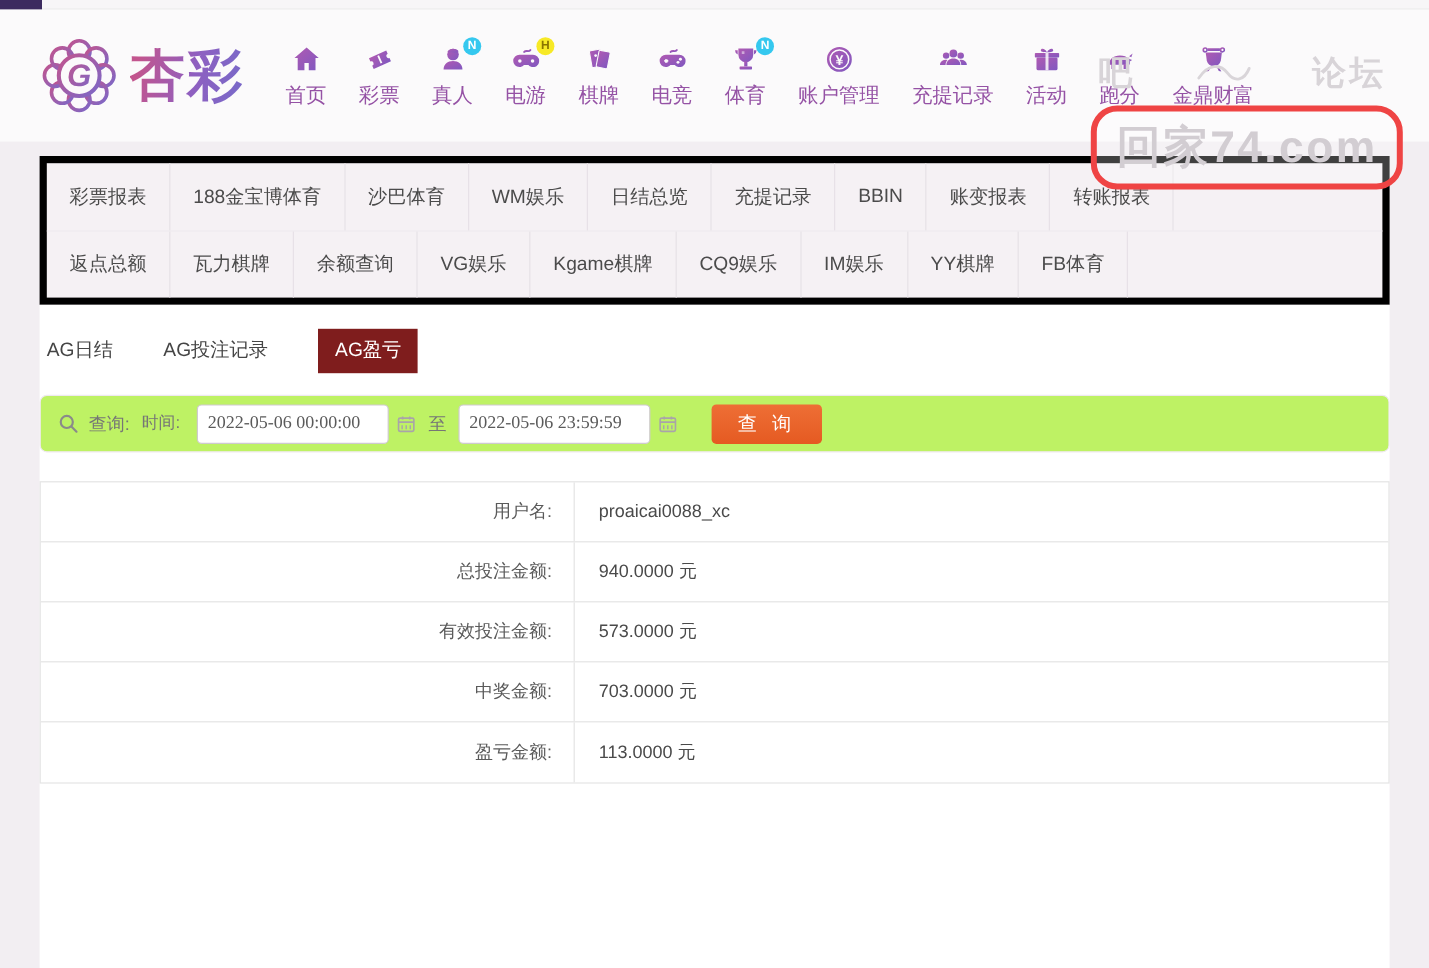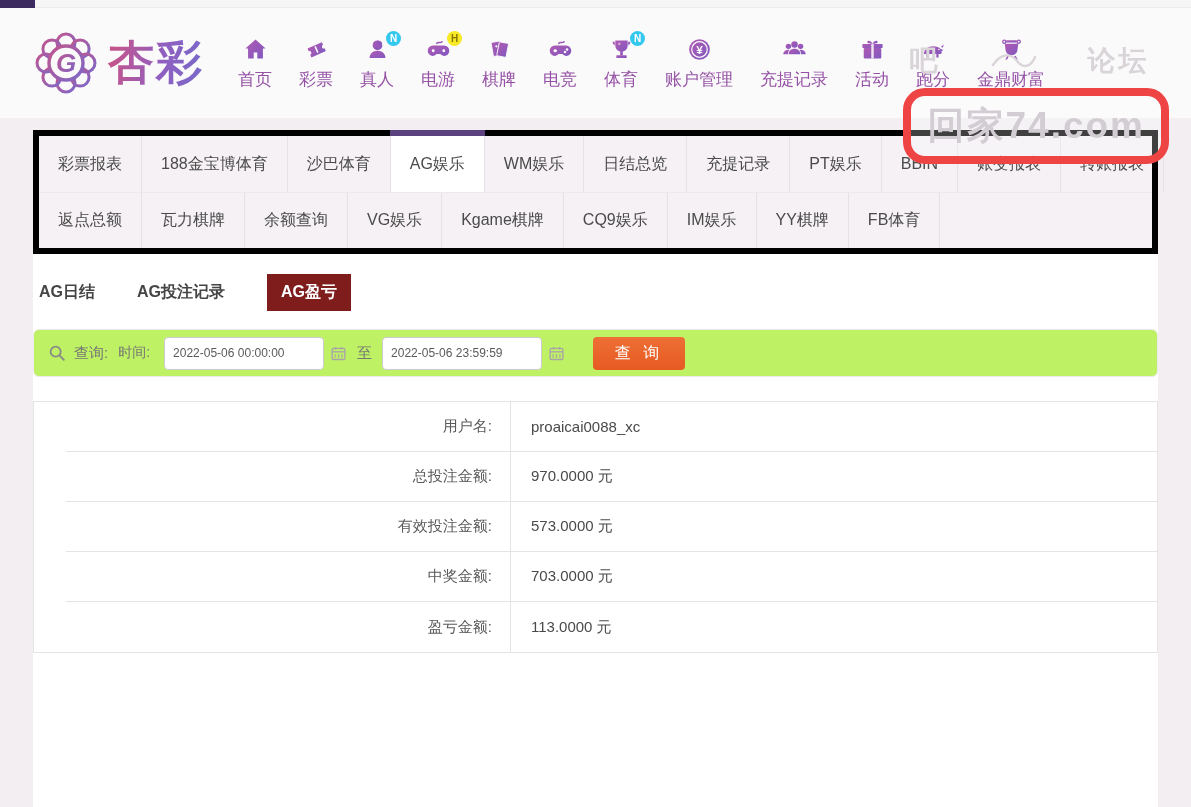--- a/index.html
+++ b/index.html
@@ -32,66 +32,66 @@
     font-size: 10px; font-weight: bold; display: flex; align-items: center; justify-content: center;
   }
   .nav-label { margin-top: 4px; font-size: 17px; color: #9552a5; white-space: nowrap; }
 
   
   .watermark { position: absolute; top: 42px; right: 22px; z-index: 30; pointer-events: none; color: #d6d2d6; }
   .wm-row { display: flex; align-items: center; justify-content: space-between; width: 252px; padding: 0 6px; }
   .wm-small { font-size: 28px; font-weight: bold; letter-spacing: 3px; color: #d8d4d8; }
   .wm-flourish { width: 46px; height: 20px; }
   .wm-box {
-    margin-top: 8px; border: 8px solid #ef4444; border-radius: 22px;
+    margin-top: 8px; border: 5px solid #ef4444; border-radius: 22px;
     padding: 5px 16px; font-size: 37px; font-weight: bold; letter-spacing: 2px;
     color: #d2cdd2; background: rgba(255,255,255,0.25); white-space: nowrap;
   }
 
   
   .main { width: 1125px; margin: 12px 0 0 33px; }
   .tabband { background: #f5f1f4; border: 6px solid #000000; }
   .tabrow { display: flex; height: 56px; }
   .tabrow + .tabrow { border-top: 1px solid #eee9ee; }
   .tab {
     display: flex; align-items: center; padding: 0 19px; font-size: 16px; color: #4b4b4b;
     border-right: 1px solid #e7e1e7; cursor: pointer; white-space: nowrap; position: relative;
   }
   .tab.active { background: #ffffff; }
   .tab.active::before { content: ""; position: absolute; top: -6px; left: -1px; right: -1px; height: 6px; background: #5b4180; }
 
   
   .card { background: #ffffff; min-height: 565px; padding: 20px 0 0 0; }
-  .subtabs { display: flex; align-items: center; padding: 0 0 18px 6px; font-weight: bold; }
+  .subtabs { display: flex; align-items: center; padding: 0 0 18px 6px; }
   .subtab { font-size: 16px; color: #454545; margin-right: 42px; padding: 8px 0; cursor: pointer; white-space: nowrap; }
   .subtab.active { background: #7f1d1d; color: #ffffff; padding: 8px 14px; margin-right: 28px; }
 
   
   .searchbar {
     background: #bef264; border: 1px solid #efe9ef; border-radius: 6px;
     height: 48px; display: flex; align-items: center; padding: 0 14px;
   }
   .search-icon { display: flex; margin-right: 8px; }
   .search-label, .to-label { font-size: 15px; color: #767676; margin-right: 10px; white-space: nowrap; }
   .time-label { font-size: 14px; color: #767676; margin-right: 14px; }
   .date-input {
     width: 160px; height: 33px; border: 1px solid #cfcacf; border-radius: 4px;
-    padding: 0 8px; font-size: 12px; color: #5a5a5a; background: #fff;
-    font-family: Liberation Sans, sans-serif;
+    padding: 0 8px; font-size: 15px; color: #5a5a5a; background: #fff;
+    font-family: Liberation Serif, serif;
   }
   .cal-icon { display: flex; margin: 0 10px 0 6px; cursor: pointer; }
   .query-button {
     margin-left: 18px; width: 92px; height: 33px; border: none; border-radius: 4px;
     background: linear-gradient(#ee6f35, #e55a22); color: #ffffff; font-size: 16px;
     letter-spacing: 4px; cursor: pointer; font-family: "Liberation Sans", "DejaVu Sans", sans-serif;
   }
 
   
   .ptable { margin-top: 24px; border: 1px solid #e4e4e4; }
-  .trow { display: grid; grid-template-columns: 445px 1fr; height: 50px; border-bottom: 1px solid #e4e4e4; margin-left: 32px; }
+  .trow { display: grid; grid-template-columns: 445px 1fr; height: 50px; border-bottom: 1px solid #e4e4e4; }
   .trow:last-child { border-bottom: none; }
   .tcell-label {
     display: flex; align-items: center; justify-content: flex-end;
     padding-right: 18px; font-size: 15px; color: #5a5a5a; border-right: 1px solid #e4e4e4;
   }
   .tcell-value { display: flex; align-items: center; padding-left: 20px; font-size: 15px; color: #4a4a4a; }
 </style>
 </head>
 <body>
 
@@ -279,25 +279,23 @@
   </div>
   <div class="wm-box">回家74.com</div>
 </div>
 
 <div class="main">
   <div class="tabband">
     <div class="tabrow" id="tabrow1">
         <div class="tab">彩票报表</div>
         <div class="tab">188金宝博体育</div>
         <div class="tab">沙巴体育</div>
-        <div class="tab active">AG娱乐</div>
         <div class="tab">WM娱乐</div>
         <div class="tab">日结总览</div>
         <div class="tab">充提记录</div>
-        <div class="tab">PT娱乐</div>
         <div class="tab">BBIN</div>
         <div class="tab">账变报表</div>
         <div class="tab">转账报表</div>
       </div>
     <div class="tabrow" id="tabrow2">
         <div class="tab">返点总额</div>
         <div class="tab">瓦力棋牌</div>
         <div class="tab">余额查询</div>
         <div class="tab">VG娱乐</div>
         <div class="tab">Kgame棋牌</div>
@@ -348,21 +346,21 @@
       <button class="query-button">查 询</button>
     </div>
 
     <div class="ptable" id="ptable">
         <div class="trow">
           <div class="tcell-label">用户名:</div>
           <div class="tcell-value">proaicai0088_xc</div>
         </div>
         <div class="trow">
           <div class="tcell-label">总投注金额:</div>
-          <div class="tcell-value">970.0000 元</div>
+          <div class="tcell-value">940.0000 元</div>
         </div>
         <div class="trow">
           <div class="tcell-label">有效投注金额:</div>
           <div class="tcell-value">573.0000 元</div>
         </div>
         <div class="trow">
           <div class="tcell-label">中奖金额:</div>
           <div class="tcell-value">703.0000 元</div>
         </div>
         <div class="trow">

